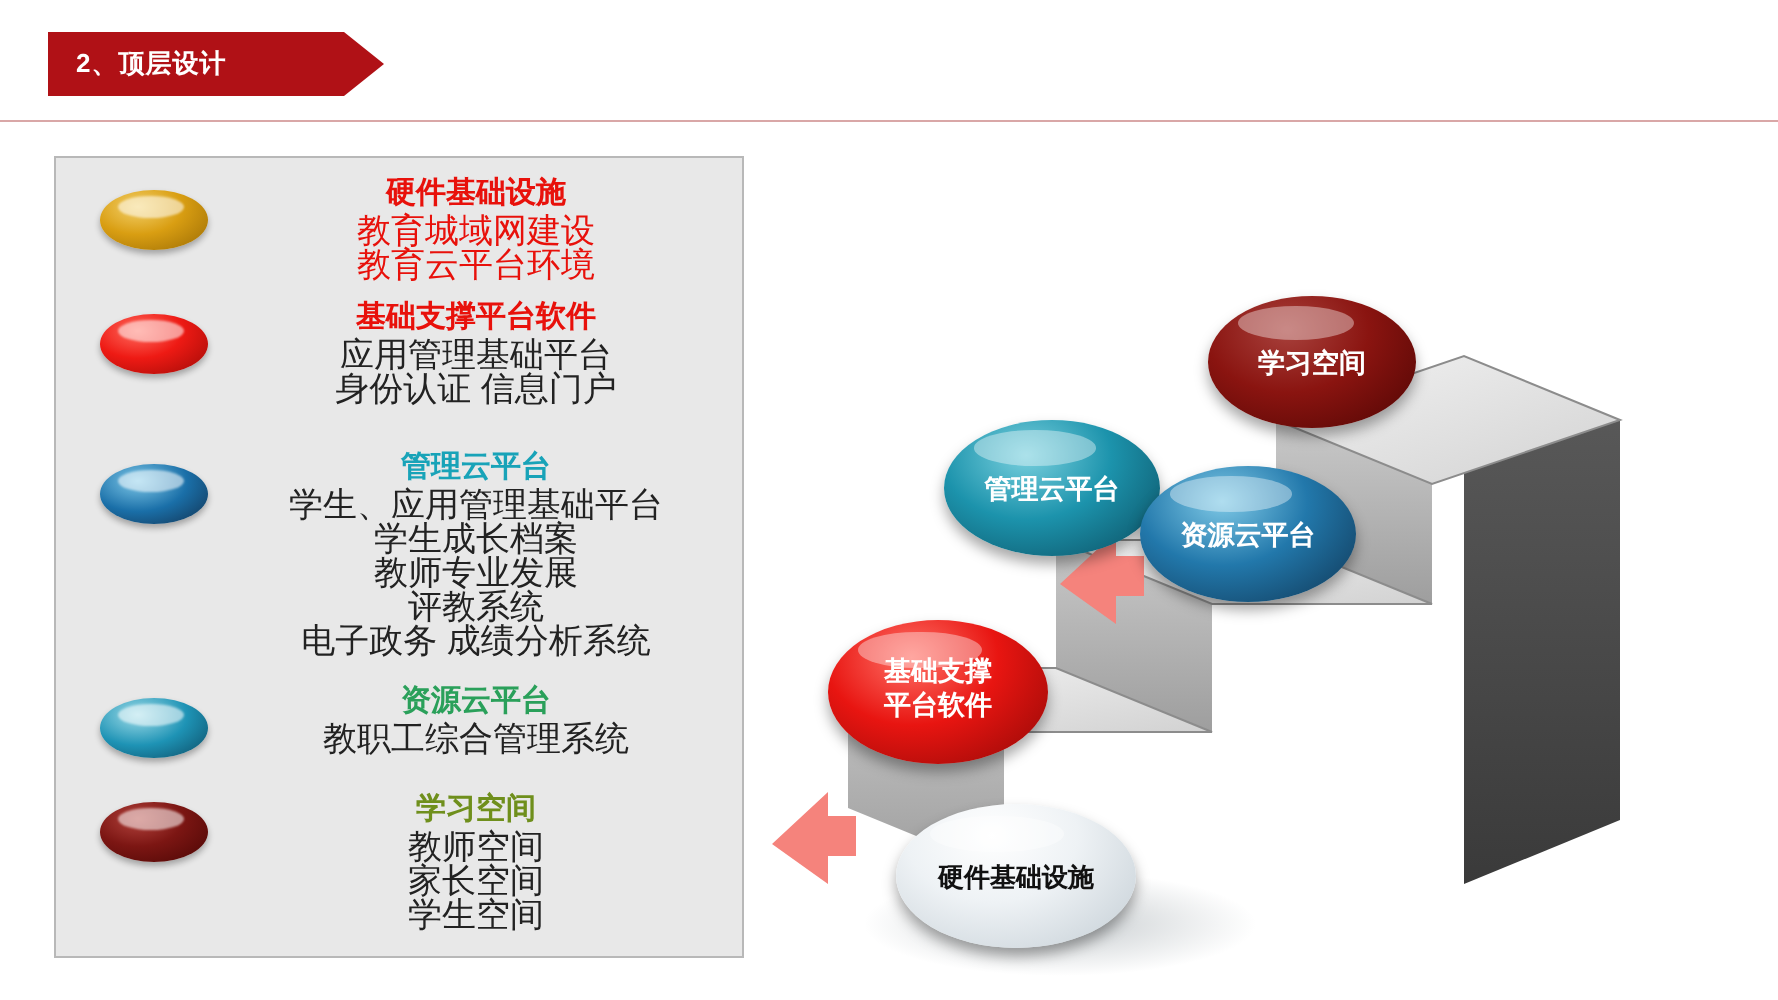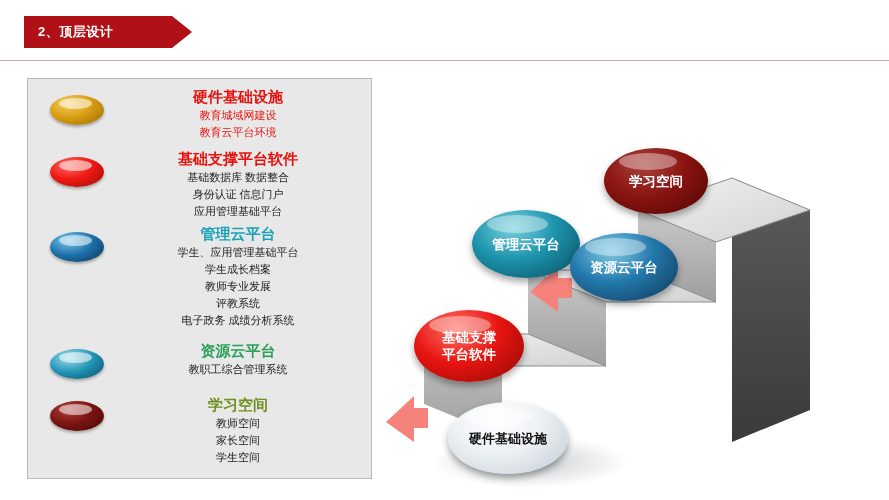--- a/index.html
+++ b/index.html
@@ -132,21 +132,21 @@
   .legend-title {
     font-size: 15px;
     font-weight: bold;
     line-height: 20px;
   }
   .t-red    { color: #e8110b; }
   .t-teal   { color: #18a3b8; }
   .t-green  { color: #2aa05a; }
   .t-olive  { color: #6f8f1c; }
   .legend-sub {
-    font-size: 11px;
+    font-size: 17px;
     color: #222222;
     line-height: 17px;
   }
   .legend-sub.red { color: #e8110b; }
 
   
   .diagram {
     position: absolute;
     left: 380px;
     top: 70px;
@@ -176,21 +176,21 @@
     height: 26%;
     border-radius: 50%;
     background: rgba(255,255,255,0.38);
     pointer-events: none;
   }
   .node span { position: relative; z-index: 2; }
 
   .n-dkred { background: radial-gradient(ellipse at 38% 26%, #a8413c 0%, #8a1410 45%, #4e0503 100%); }
   .n-teal  { background: radial-gradient(ellipse at 38% 26%, #79d0de 0%, #1c93ac 45%, #0b4b5e 100%); }
   .n-blue  { background: radial-gradient(ellipse at 38% 26%, #7fc9e6 0%, #2278ab 45%, #0f3553 100%); }
-  .n-red   { background: radial-gradient(ellipse at 38% 26%, #ff7167 0%, #e81511 45%, #900806 100%); }
+  .n-red   { background: radial-gradient(ellipse at 38% 26%, #ff7167 0%, #e81511 45%, #900806 100%); font-family: Liberation Mono, monospace; }
   .n-white { background: radial-gradient(ellipse at 40% 22%, #ffffff 0%, #eef2f5 42%, #c3cdd4 100%); color: #111111; }
 
   .node-learning  { left: 224px; top: 78px;  width: 104px; height: 66px; font-size: 13.5px; }
   .node-manage    { left: 92px;  top: 140px; width: 108px; height: 68px; font-size: 13.5px; }
   .node-resource  { left: 190px; top: 163px; width: 108px; height: 68px; font-size: 13.5px; }
   .node-support   { left: 34px;  top: 240px; width: 110px; height: 72px; font-size: 13.5px; }
   .node-hardware  { left: 68px;  top: 332px; width: 120px; height: 72px; font-size: 13px; }
 </style>
 </head>
 <body>
@@ -216,25 +216,24 @@
         <div class="legend-title t-red">硬件基础设施</div>
         <div class="legend-sub red">教育城域网建设</div>
         <div class="legend-sub red">教育云平台环境</div>
       </div>
     </div>
 
     <div class="legend-item" style="top:70px;">
       <div class="bullet b-red" style="top:8px;">
           <div class="gloss"></div>
         </div>
-      <div class="legend-text" style="top:0;font-family:Liberation Serif, serif;">
+      <div class="legend-text" style="top:0;">
         <div class="legend-title t-red">基础支撑平台软件</div>
-        <div class="legend-sub">基础数据库        数据整合</div>
+        <div class="legend-sub">应用管理基础平台</div>
         <div class="legend-sub">身份认证      信息门户</div>
-        <div class="legend-sub">应用管理基础平台</div>
       </div>
     </div>
 
     <div class="legend-item" style="top:145px;">
       <div class="bullet b-blue" style="top:8px;">
           <div class="gloss"></div>
         </div>
       <div class="legend-text" style="top:0;">
         <div class="legend-title t-teal">管理云平台</div>
         <div class="legend-sub">学生、应用管理基础平台</div>

